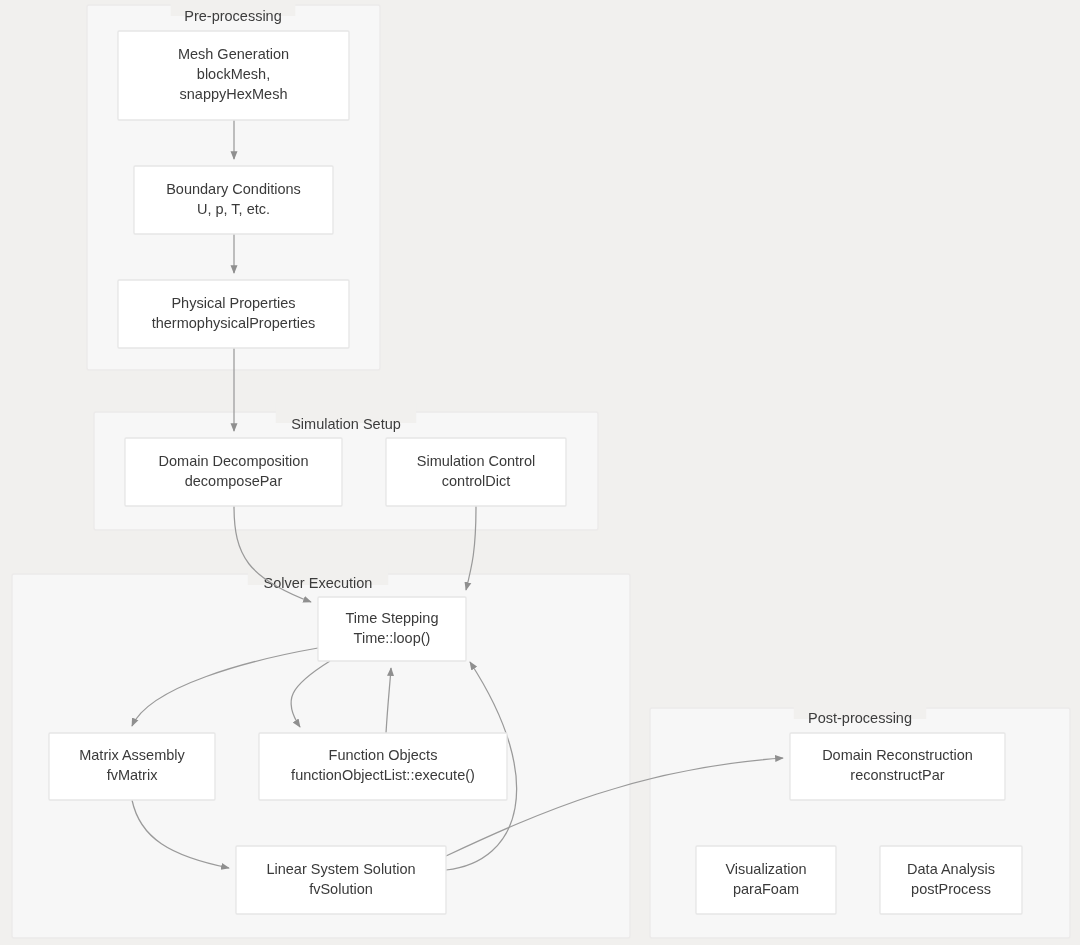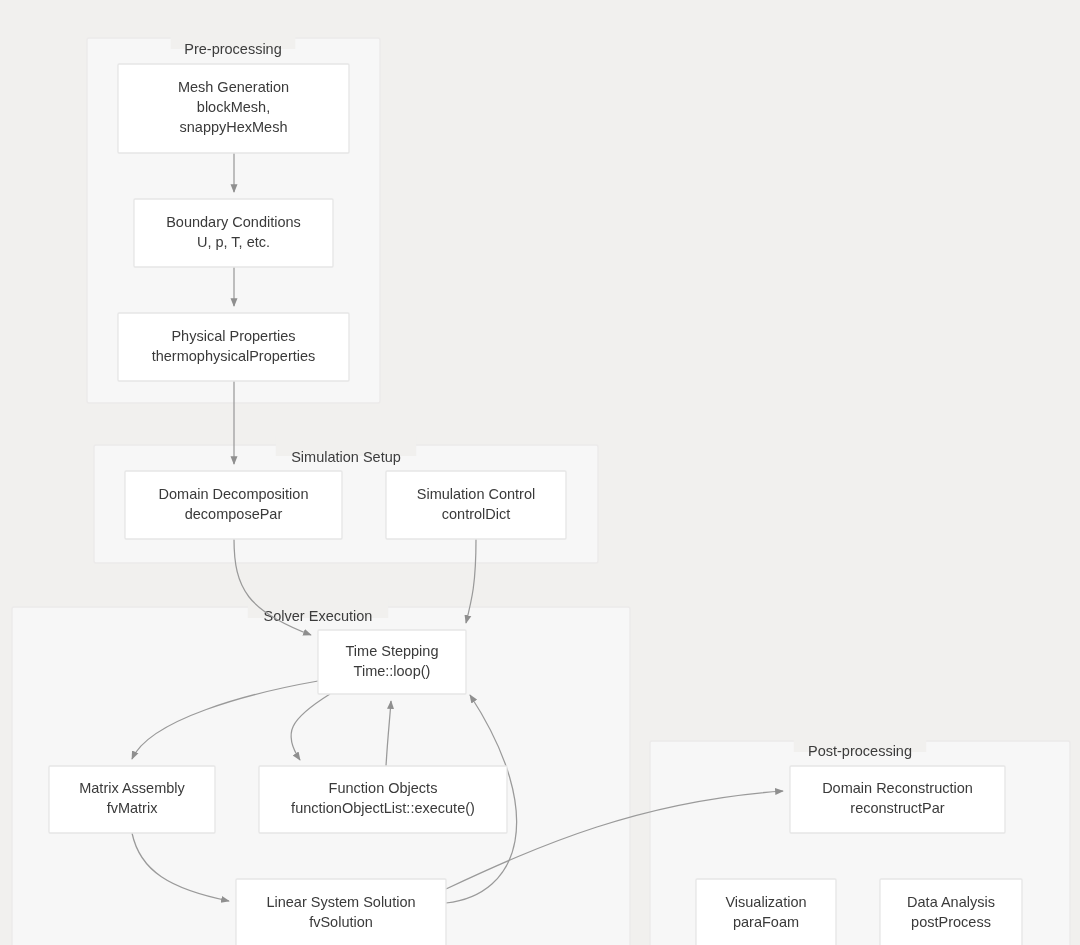--- a/index.html
+++ b/index.html
@@ -10,21 +10,20 @@
     width: 1080px;
     height: 945px;
     background: #f1f0ee;
     font-family: "Liberation Sans", sans-serif;
     overflow: hidden;
   }
   #diagram-root {
     position: relative;
     width: 1080px;
     height: 703px;
-    margin-top: 33px;
   }
   svg.flow {
     position: absolute;
     top: 0;
     left: 0;
     width: 1080px;
     height: 945px;
     display: block;
   }
   .cluster-rect {

